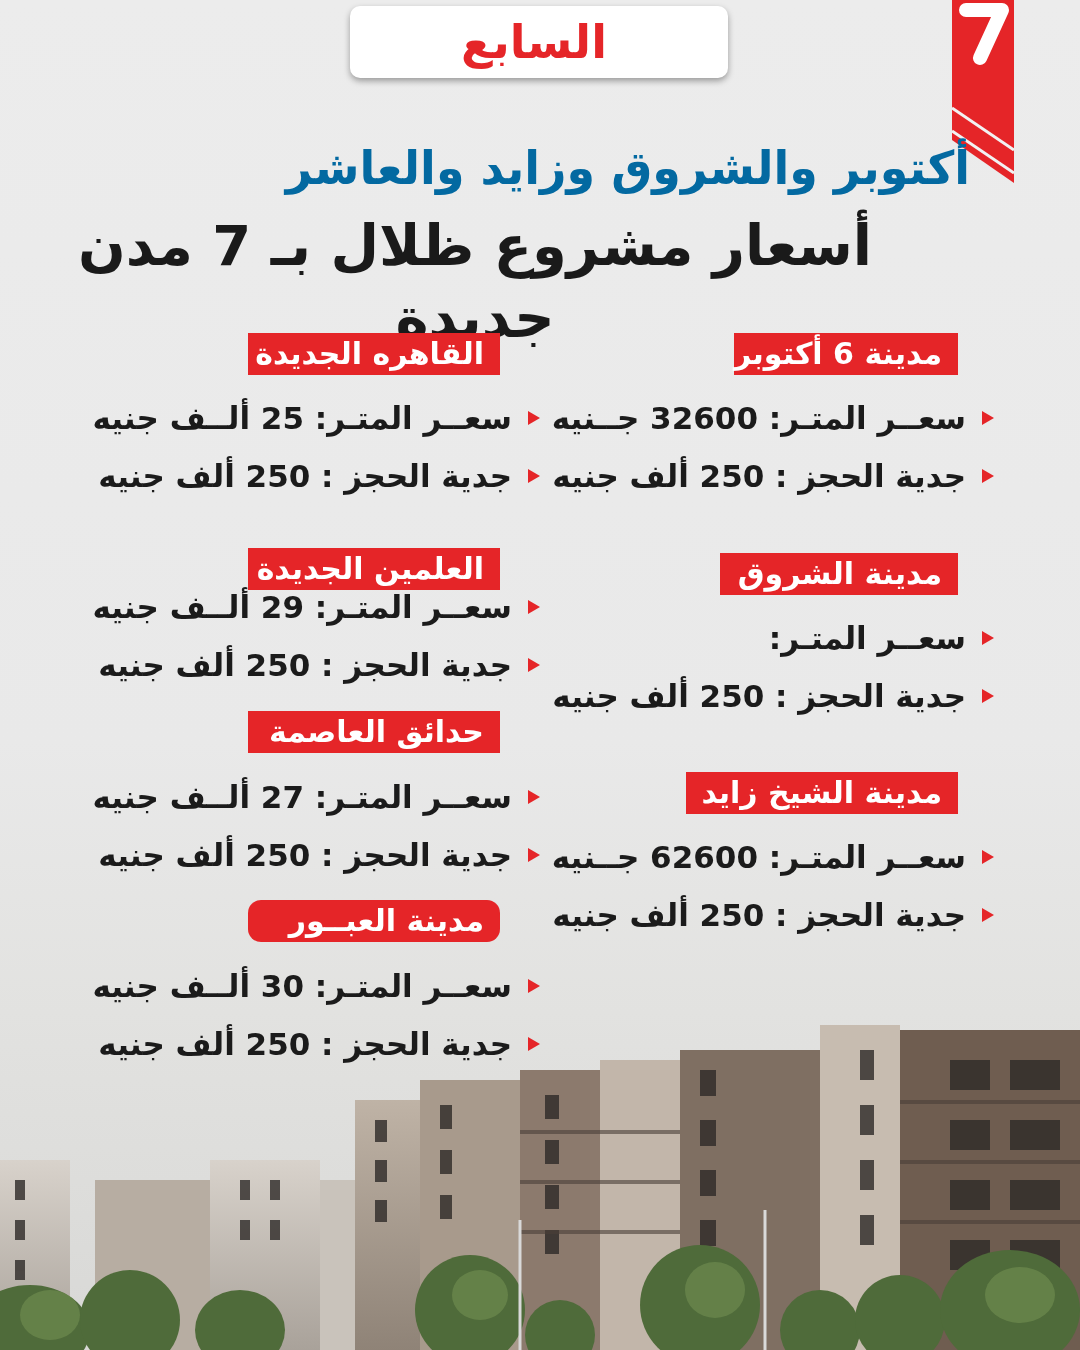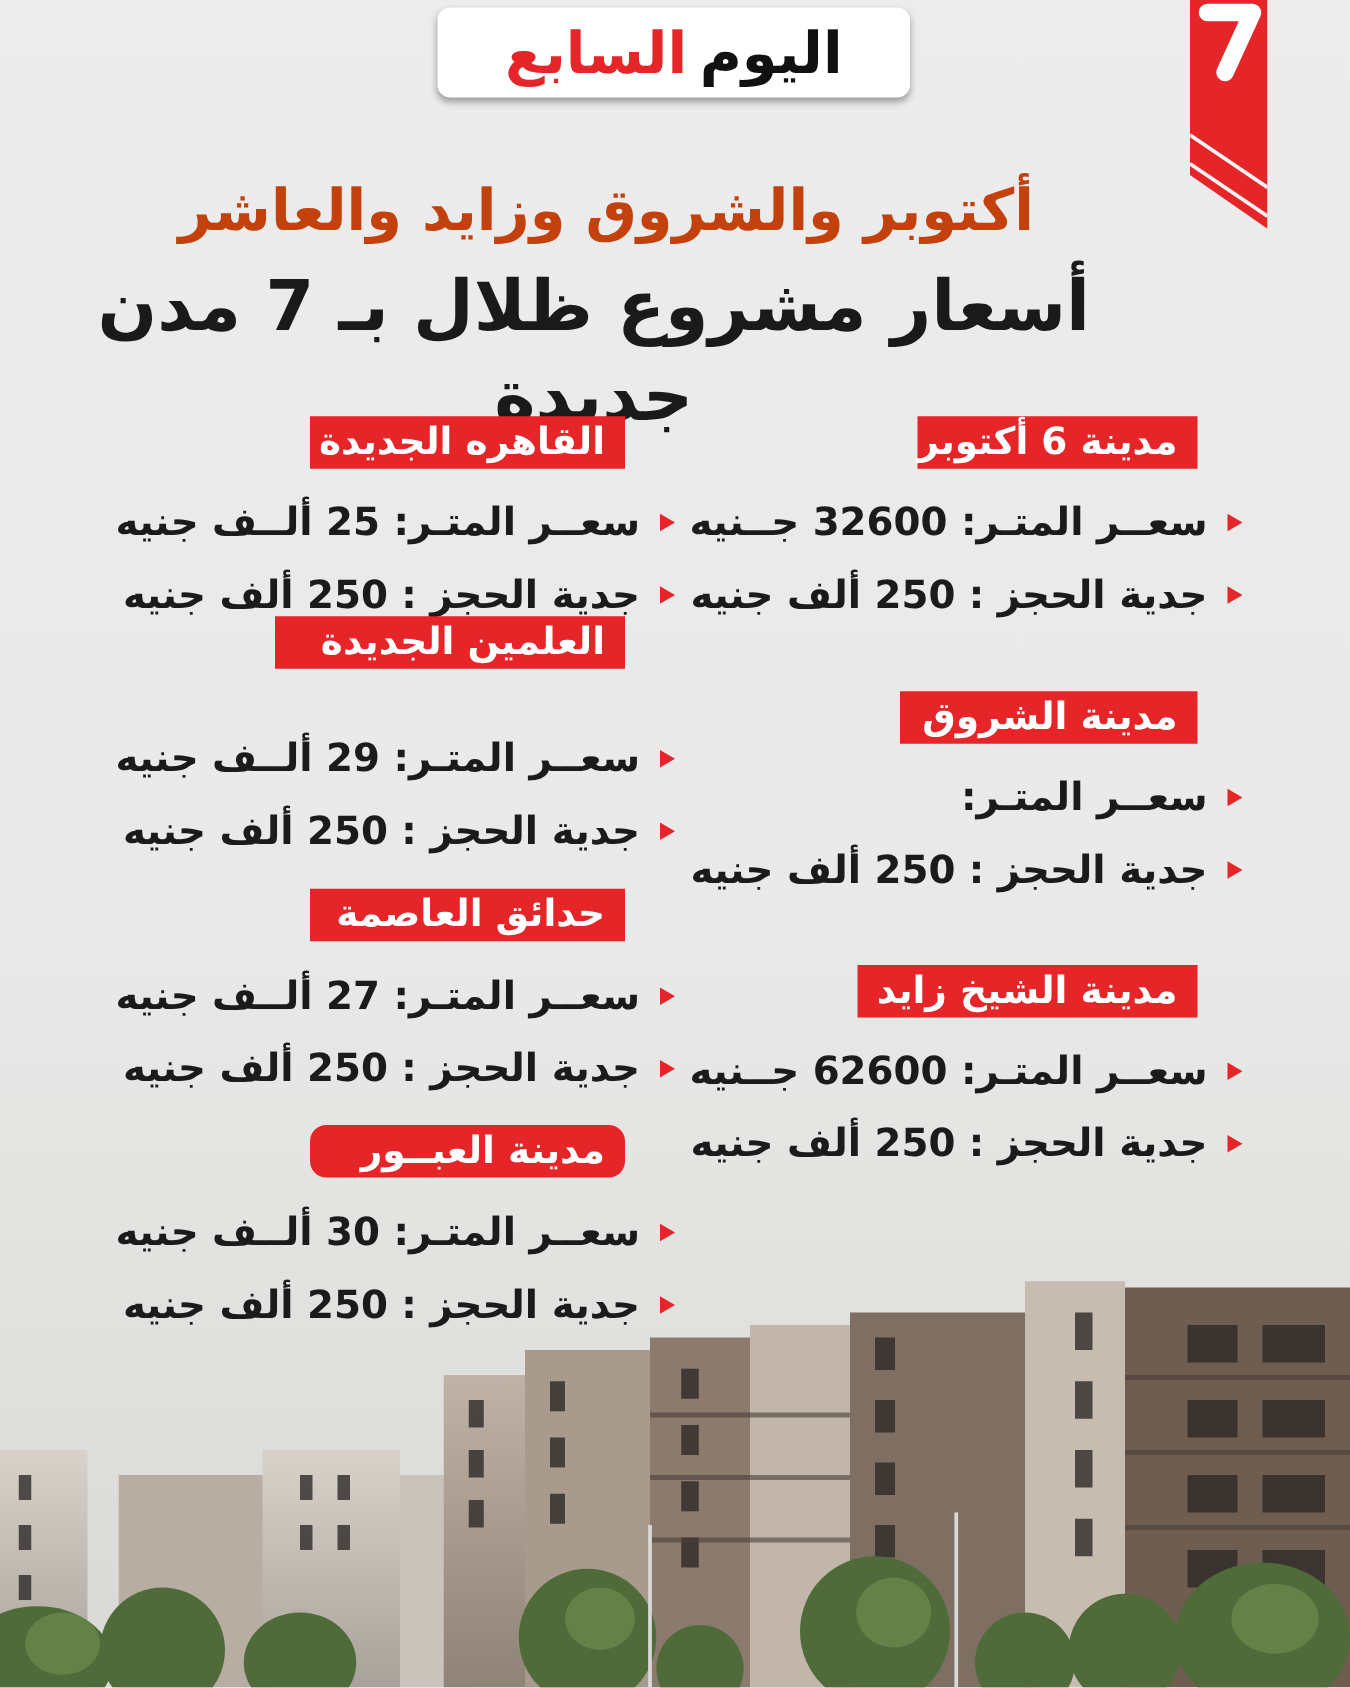--- a/index.html
+++ b/index.html
@@ -18,22 +18,22 @@
     display: flex; align-items: center; justify-content: center;
     direction: rtl;
   }
   .logo-box .w1 { color: #111; font-weight: bold; font-size: 46px; font-family: "DejaVu Sans", sans-serif; letter-spacing: -1px; }
   .logo-box .w2 { color: #e52528; font-weight: bold; font-size: 46px; font-family: "DejaVu Sans", sans-serif; letter-spacing: -1px; }
   
   .ribbon { position: absolute; left: 952px; top: 0; width: 62px; height: 183px; }
   .ribbon svg { width: 62px; height: 183px; display: block; }
   
   .title-red {
-    position: absolute; left: 0; right: 0; top: 138px; text-align: center;
-    color: #c2410c; font-weight: bold; font-size: 46px; line-height: 60px;
+    position: absolute; left: 0; right: 0; top: 138px; 
+    color: #0369a1; font-weight: bold; font-size: 46px; line-height: 60px;
     padding-right: 110px;
   }
   .title-black {
     position: absolute; left: 0; right: 0; top: 210px; text-align: center;
     color: #1a1a1a; font-weight: bold; font-size: 56px; line-height: 72px;
     padding-right: 130px;
   }
   
   .city-label {
     position: absolute; height: 42px; background: #e52528; color: #fff;
@@ -51,21 +51,20 @@
     border-left: 12px solid #e52528;
   }
   
   .photo { position: absolute; left: 0; top: 1010px; width: 1080px; height: 340px; }
   .photo svg { width: 1080px; height: 340px; display: block; }
 </style>
 </head>
 <body>
 
 <div class="logo-box">
-  <span class="w1">اليوم</span>
   <span style="width:10px"></span>
   <span class="w2">السابع</span>
 </div>
 
 <div class="ribbon">
   <svg viewBox="0 0 62 183">
     <polygon points="0,0 62,0 62,183 0,140" fill="#e52528"></polygon>
     <line x1="0" y1="108" x2="62" y2="150" stroke="#f2f2f2" stroke-width="3"></line>
     <line x1="0" y1="131" x2="62" y2="173" stroke="#f2f2f2" stroke-width="3"></line>
     <path d="M14 10 L50 10 L28 58" stroke="#ffffff" stroke-width="14" stroke-linecap="round" stroke-linejoin="round" fill="none"></path>
@@ -108,21 +107,21 @@
 <div class="city-label" style="right:580px; top:333px; width:252px;">القاهره الجديدة</div>
 <div class="row" style="right:540px; top:396px;">
   <span class="bullet"></span>
   <span>سعــر المتـر:</span>&nbsp;<span>25 ألــف جنيه</span>
 </div>
 <div class="row" style="right:540px; top:454px;">
   <span class="bullet"></span>
   <span>جدية الحجز :</span>&nbsp;<span>250 ألف جنيه</span>
 </div>
 
-<div class="city-label" style="right:580px; top:493px; width:280px;">العلمين الجديدة</div>
+<div class="city-label" style="right:580px; top:548px; width:252px;">العلمين الجديدة</div>
 <div class="row" style="right:540px; top:585px;">
   <span class="bullet"></span>
   <span>سعــر المتـر:</span>&nbsp;<span>29 ألــف جنيه</span>
 </div>
 <div class="row" style="right:540px; top:643px;">
   <span class="bullet"></span>
   <span>جدية الحجز :</span>&nbsp;<span>250 ألف جنيه</span>
 </div>
 
 <div class="city-label" style="right:580px; top:711px; width:252px;">حدائق العاصمة</div>

